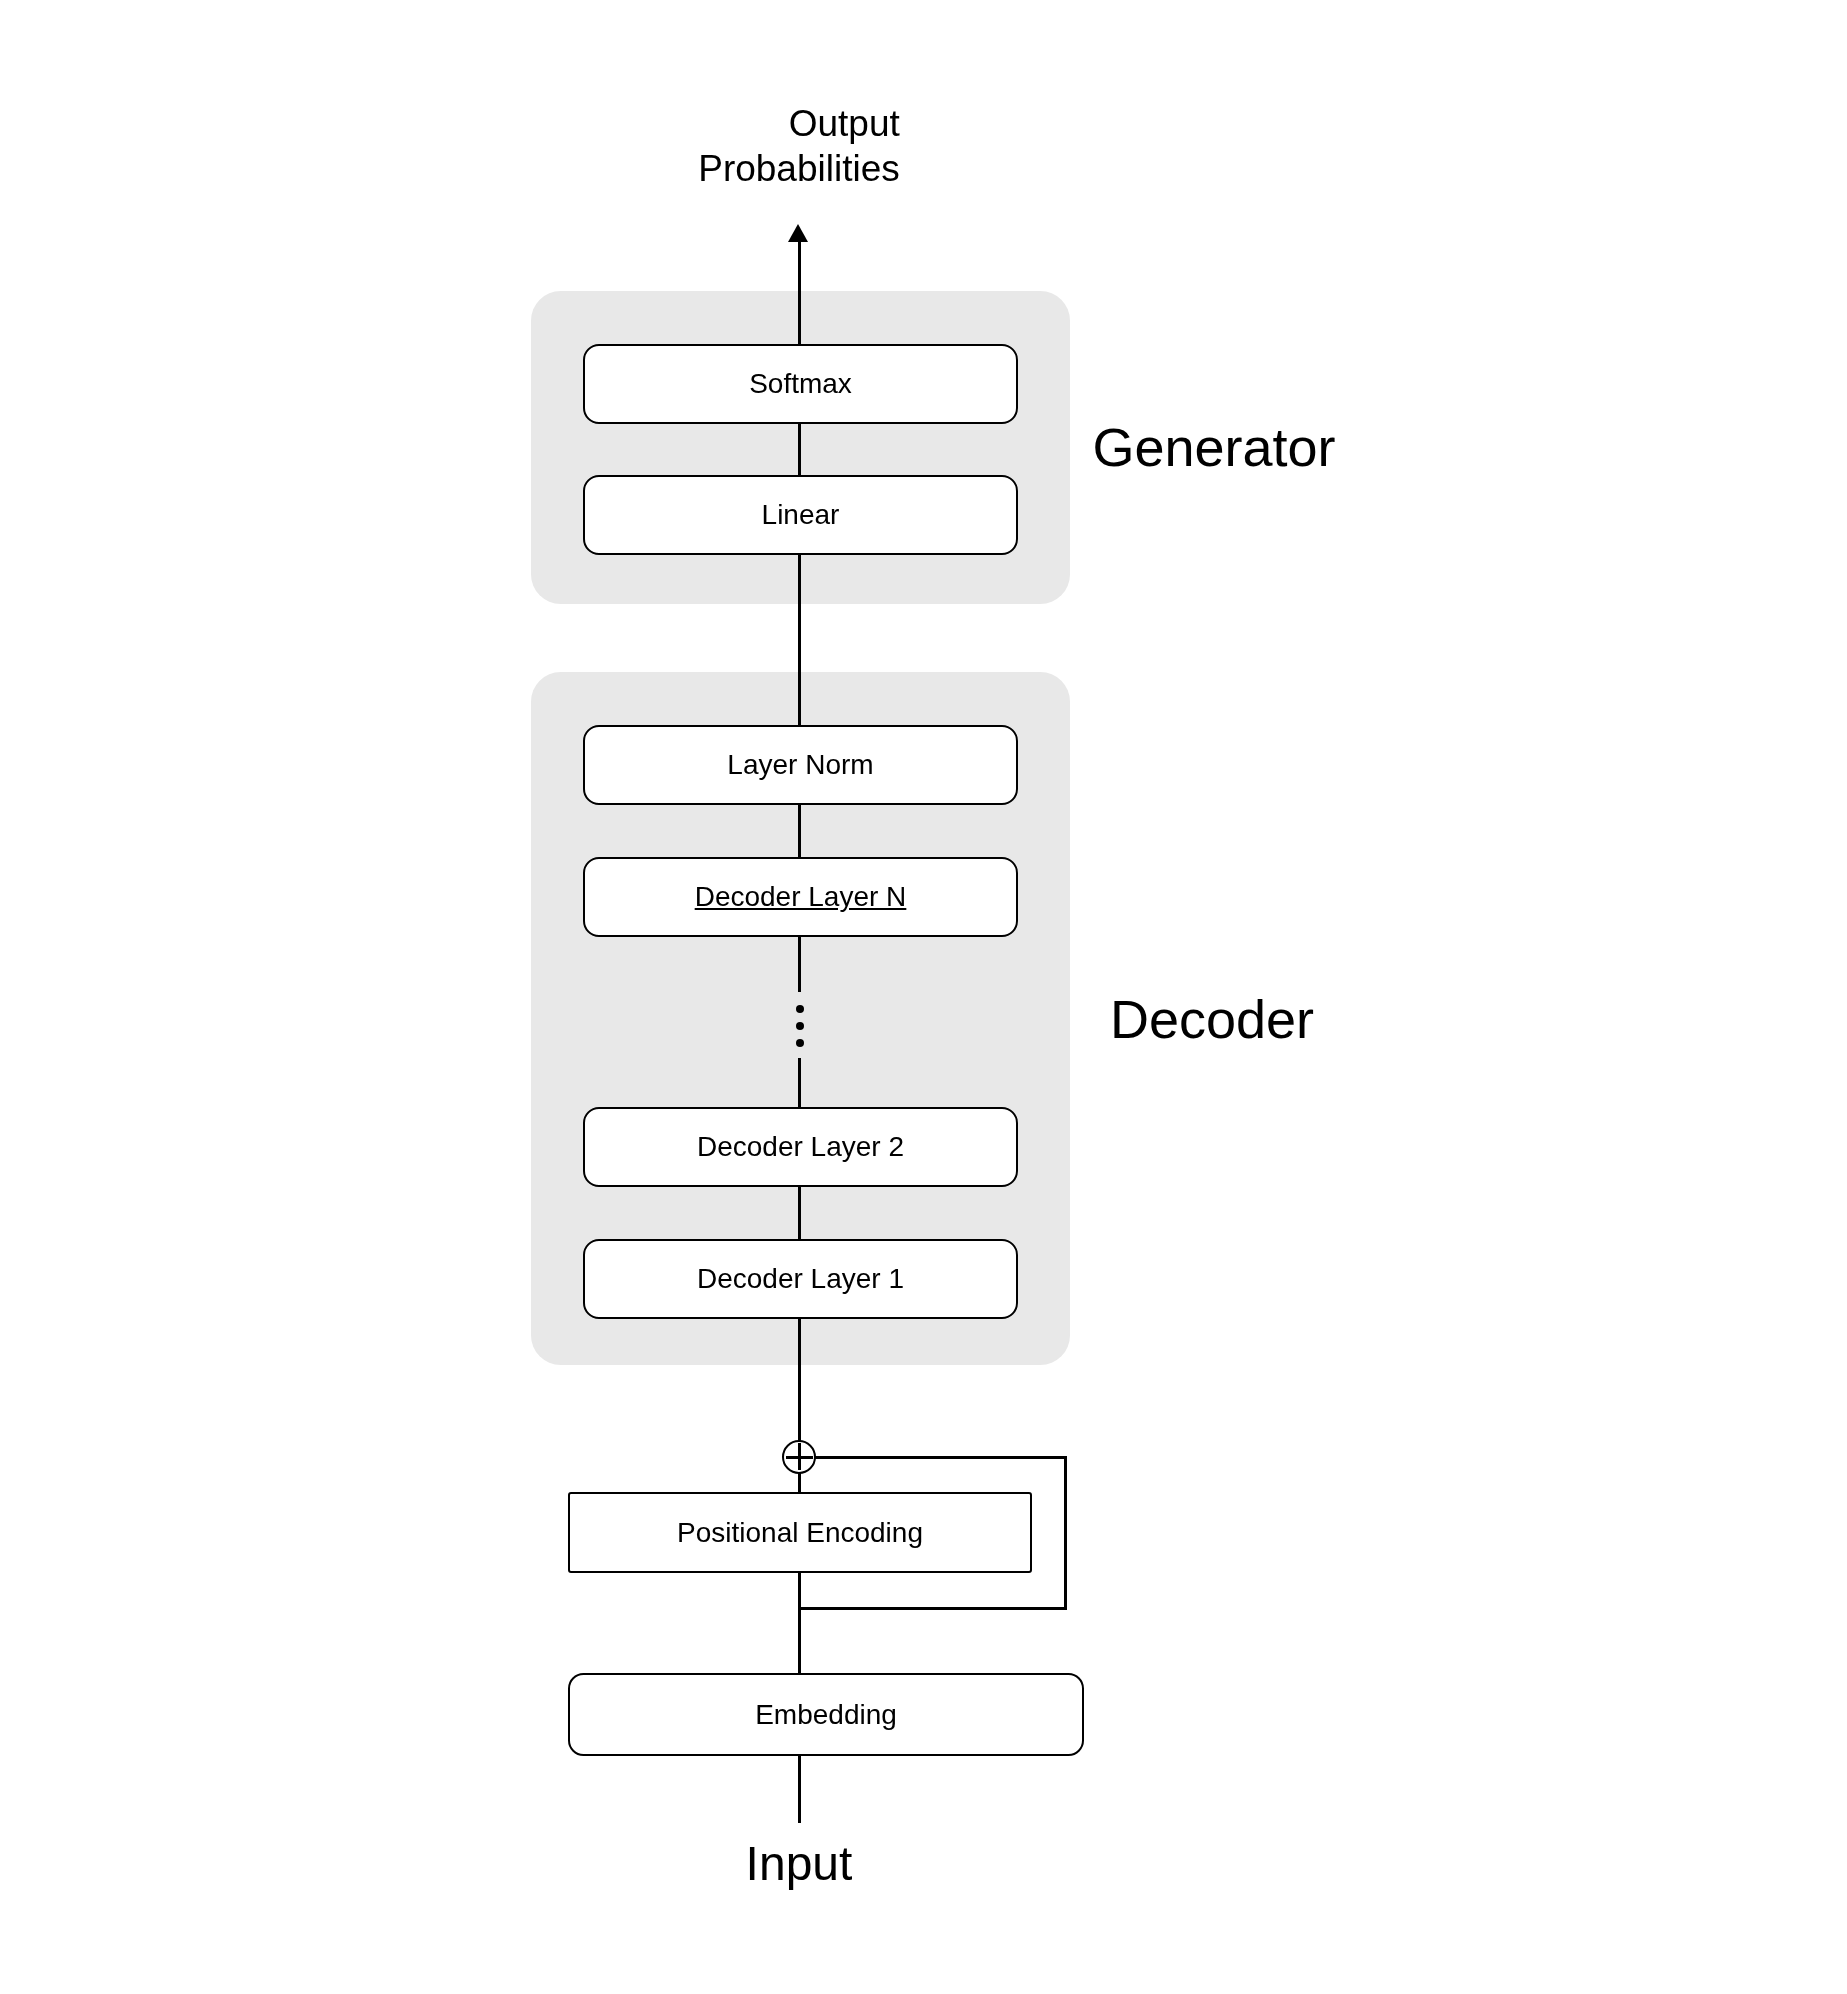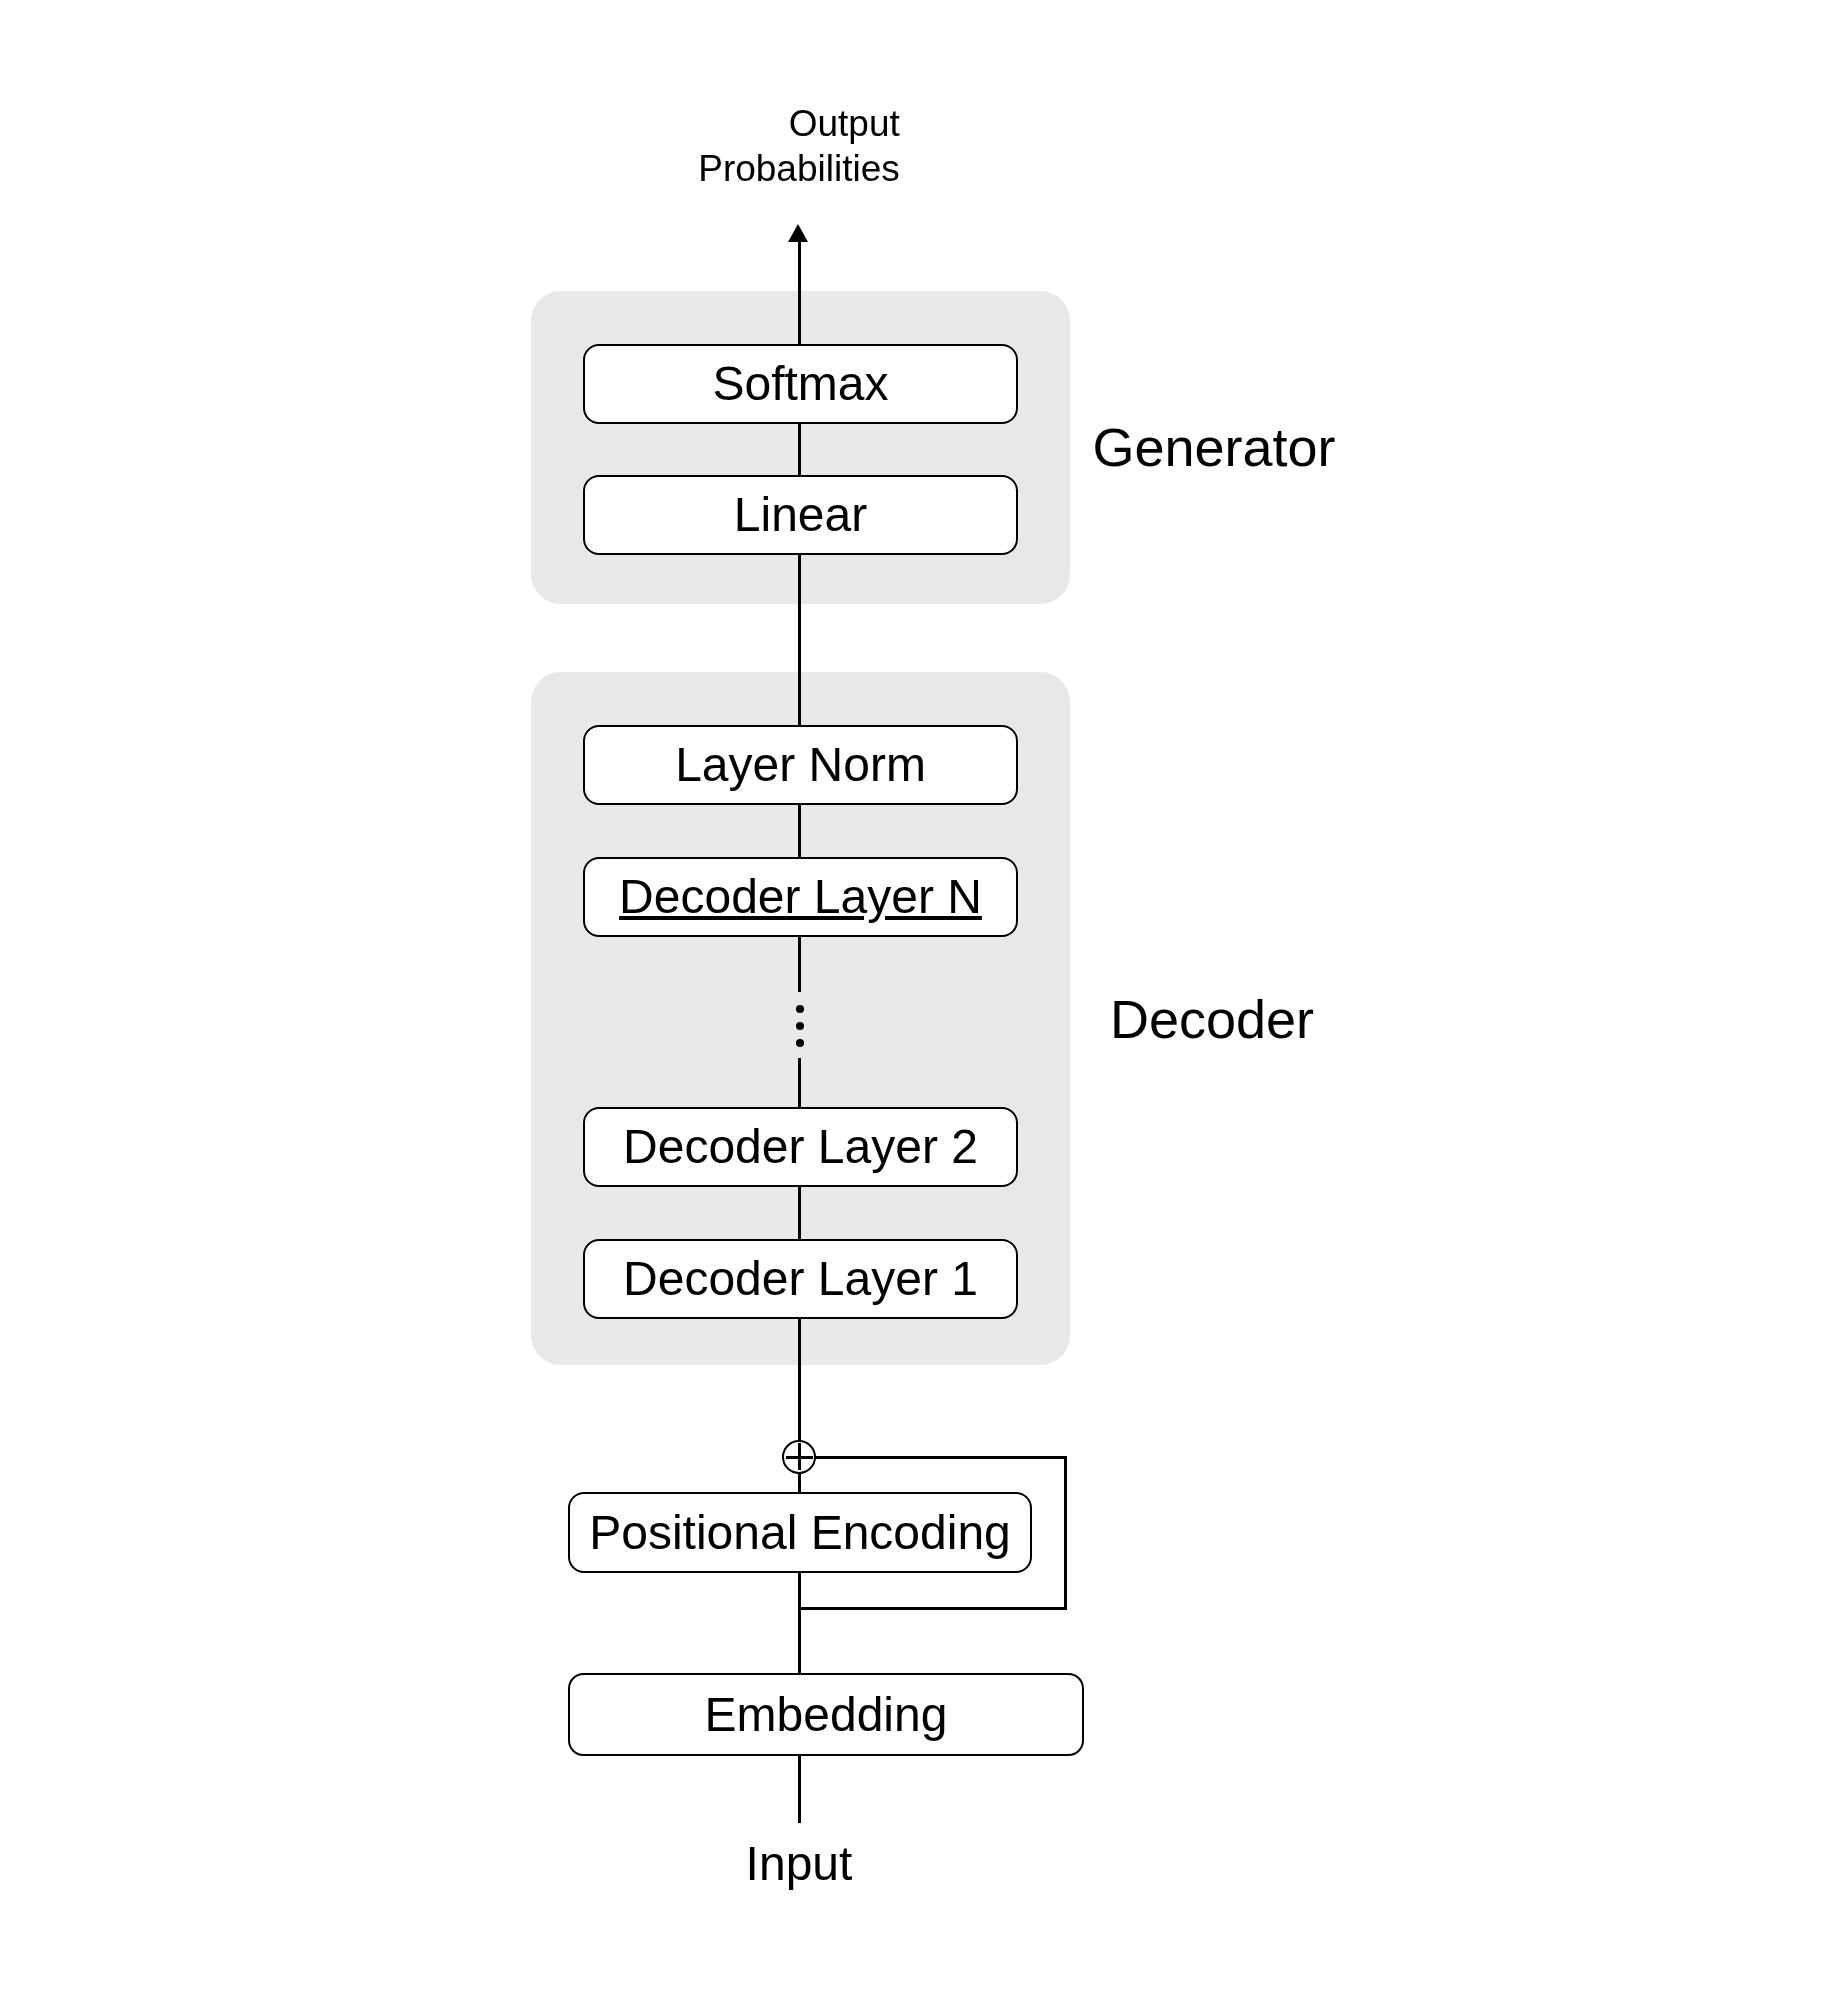--- a/index.html
+++ b/index.html
@@ -11,21 +11,21 @@
     position:relative; width:1847px; height:1995px; background:var(--bg);
     font-family:"Liberation Sans", sans-serif; color:var(--text); overflow:hidden;
   }
   .group-bg{
     position:absolute; background:var(--group); border-radius:29.6px;
   }
   .box{
     position:absolute; background:var(--boxfill);
     border:2.5px solid var(--stroke); border-radius:16px;
     display:flex; align-items:center; justify-content:center;
-    font-size:48px; line-height:1; box-sizing:border-box; z-index:3;
+    font-size:28px; line-height:1; box-sizing:border-box; z-index:3;
   }
   .vline{position:absolute; width:2.5px; background:var(--stroke); z-index:1;}
   .hline{position:absolute; height:2.5px; background:var(--stroke); z-index:1;}
   .arrow-head{
     position:absolute; width:0; height:0; z-index:2;
     border-left:10.5px solid transparent; border-right:10.5px solid transparent;
     border-bottom:18.5px solid var(--stroke);
   }
   .dot{position:absolute; width:8px; height:8px; border-radius:50%; background:var(--stroke); z-index:2;}
   .plus-circle{
@@ -85,19 +85,19 @@
   <div class="box" style="left:583px; top:1107px; width:435px; height:80px;">Decoder Layer 2</div>
   <div class="box" style="left:583px; top:1239px; width:435px; height:80px;">Decoder Layer 1</div>
 
   <div class="side-label" style="left:1214px; top:447px;">Generator</div>
   <div class="side-label" style="left:1212px; top:1019px;">Decoder</div>
 
   <div class="plus-circle"></div>
   <div class="plus-h"></div>
   <div class="plus-v"></div>
 
-  <div class="box" style="left:568px; top:1492px; width:464px; height:81px; border-radius:16px;">Positional Encoding</div>
+  <div class="box" style="left:568px; top:1492px; width:464px; height:81px; border-radius:3px;">Positional Encoding</div>
   <div class="box" style="left:568px; top:1673px; width:516px; height:83px; border-radius:15.4px;">Embedding</div>
 
   <div class="bottom-label">Input</div>
 
 </div>
 
 
 </body></html>

